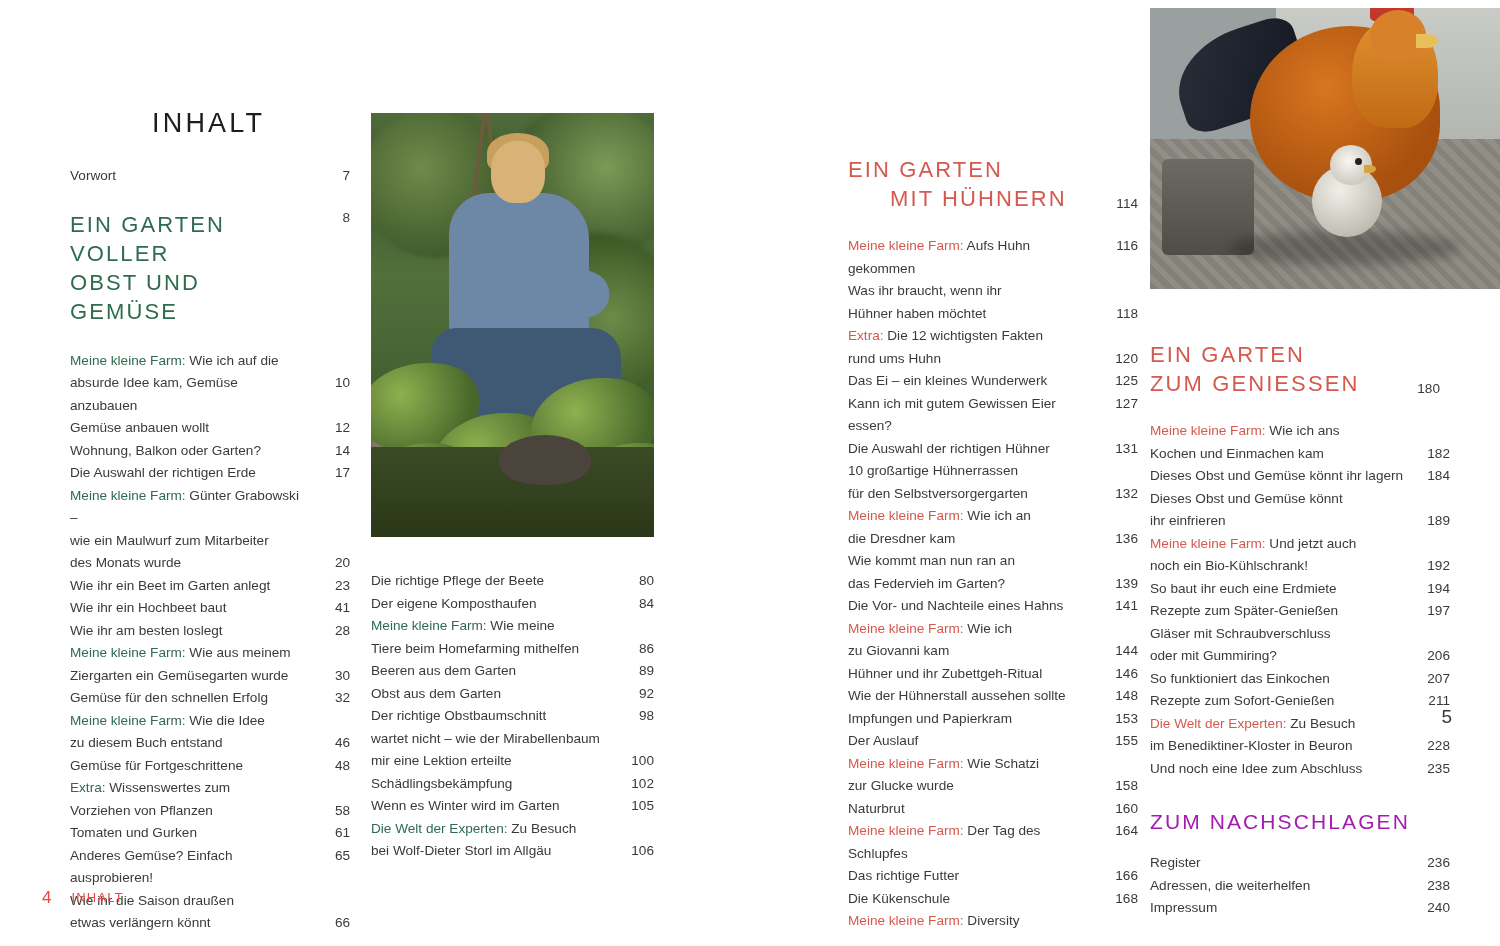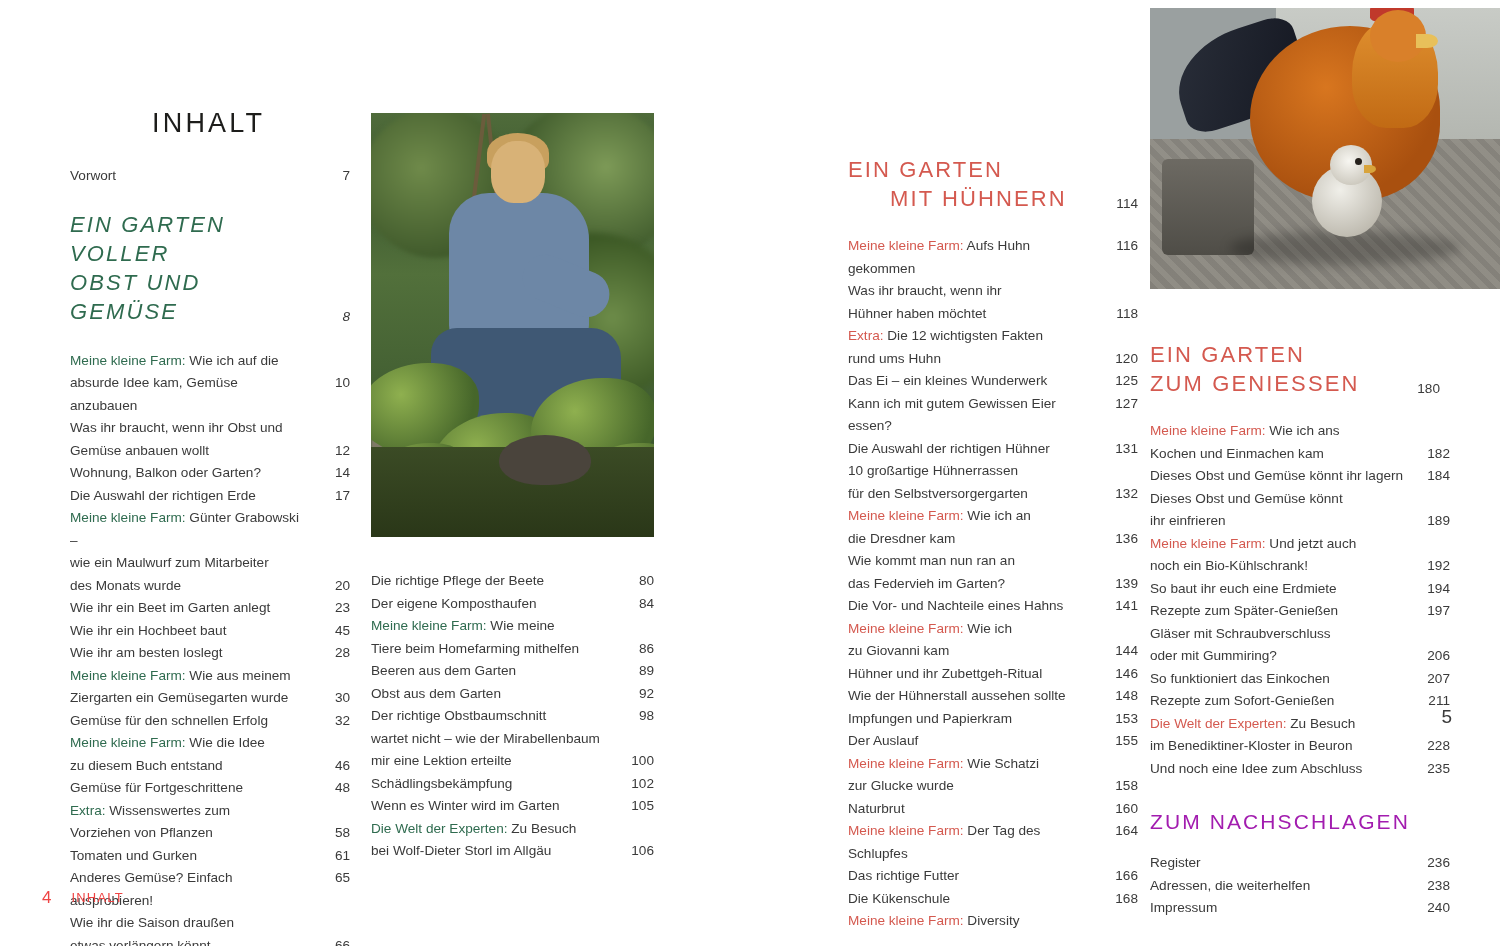--- a/index.html
+++ b/index.html
@@ -78,23 +78,21 @@
     position: absolute;
     left: 371px;
     top: 570px;
     width: 283px;
   }
   .vorwort-line {
     margin-bottom: 22px;
   }
   .sec-block-1 {
     display: flex;
-    align-items: flex-end;
     margin-bottom: 24px;
-    font-style: italic;
   }
   .sec-block-1 .sec-title { width: 246px; }
   .sec-block-1 .pg {
     width: 34px;
     text-align: right;
     font-size: 13.6px;
     color: #3a3a3a;
     padding-bottom: 2px;
   }
   .photo-left {
@@ -267,24 +265,20 @@
       <div id="left-col-1-list">
           <div class="toc-line">
             <span class="txt"><span class="lead-green">Meine kleine Farm:</span> Wie ich auf die</span>
             <span class="pg"></span>
           </div>
           <div class="toc-line">
             <span class="txt">absurde Idee kam, Gemüse anzubauen</span>
             <span class="pg">10</span>
           </div>
           <div class="toc-line">
-            <span class="txt">Was ihr braucht, wenn ihr Obst und</span>
-            <span class="pg"></span>
-          </div>
-          <div class="toc-line">
             <span class="txt">Gemüse anbauen wollt</span>
             <span class="pg">12</span>
           </div>
           <div class="toc-line">
             <span class="txt">Wohnung, Balkon oder Garten?</span>
             <span class="pg">14</span>
           </div>
           <div class="toc-line">
             <span class="txt">Die Auswahl der richtigen Erde</span>
             <span class="pg">17</span>
@@ -300,21 +294,21 @@
           <div class="toc-line">
             <span class="txt">des Monats wurde</span>
             <span class="pg">20</span>
           </div>
           <div class="toc-line">
             <span class="txt">Wie ihr ein Beet im Garten anlegt</span>
             <span class="pg">23</span>
           </div>
           <div class="toc-line">
             <span class="txt">Wie ihr ein Hochbeet baut</span>
-            <span class="pg">45</span>
+            <span class="pg">41</span>
           </div>
           <div class="toc-line">
             <span class="txt">Wie ihr am besten loslegt</span>
             <span class="pg">28</span>
           </div>
           <div class="toc-line">
             <span class="txt"><span class="lead-green">Meine kleine Farm:</span> Wie aus meinem</span>
             <span class="pg"></span>
           </div>
           <div class="toc-line">

